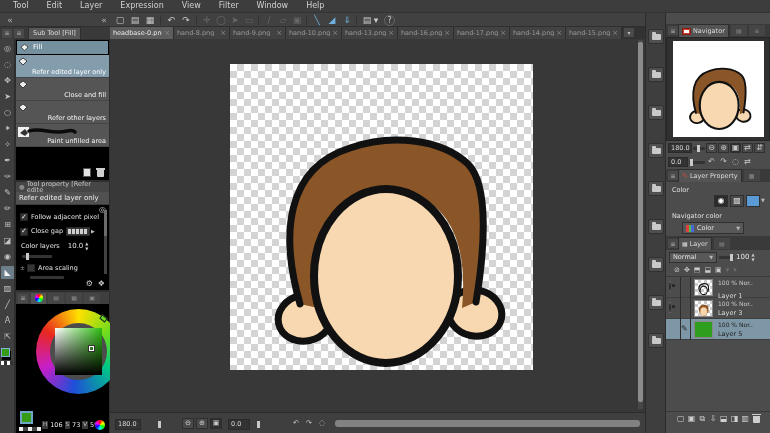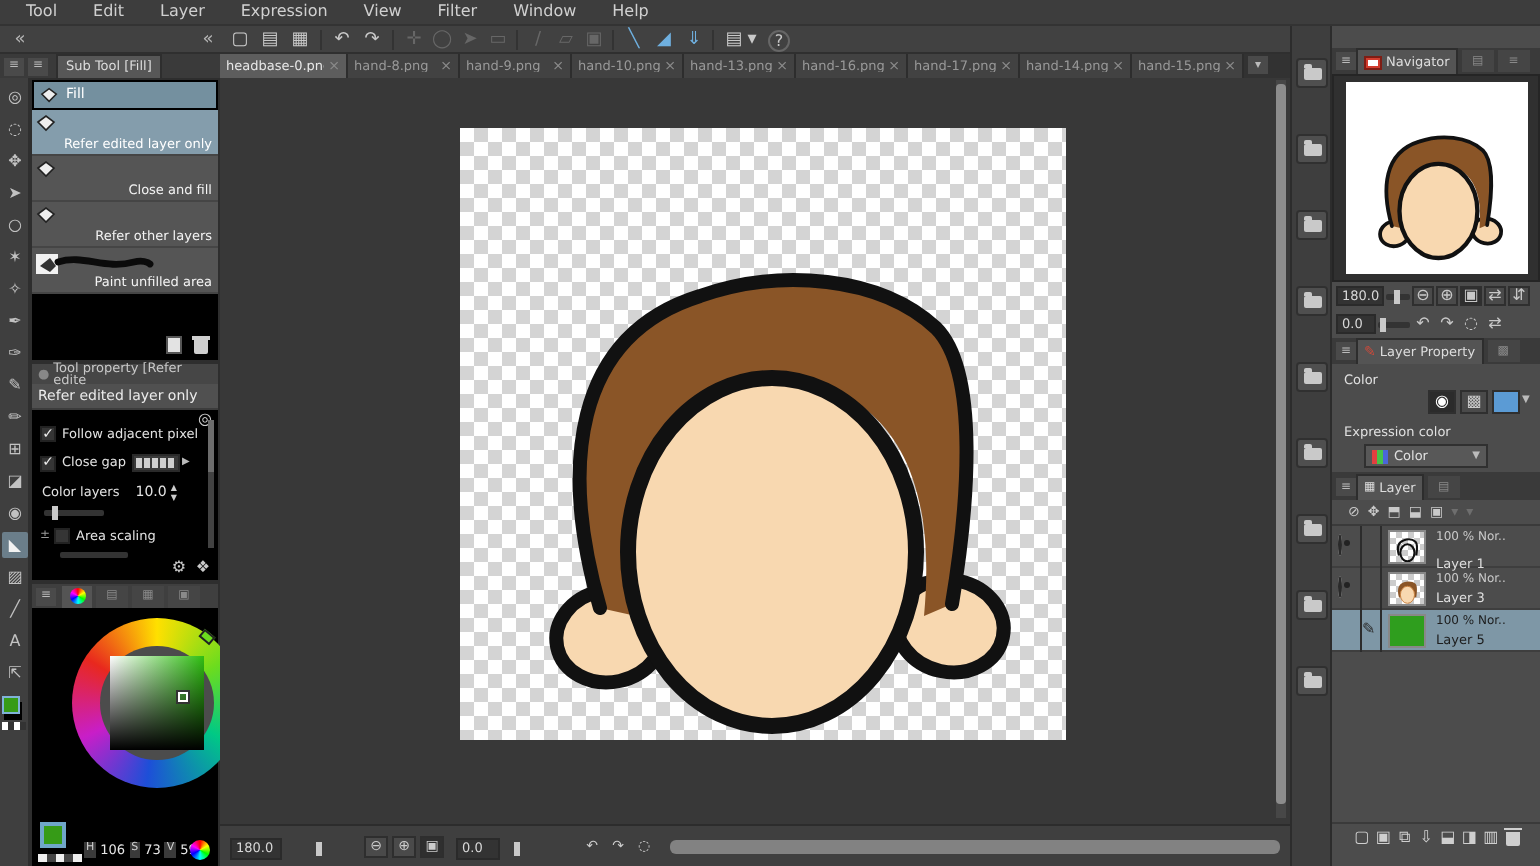--- a/index.html
+++ b/index.html
@@ -465,35 +465,49 @@
       <span>Layer Property</span>
     </span>
     <span class="rtab-dim">▩</span>
   </div>
   <div style="height:55px;border-bottom:1px solid #3a3a3a;position:relative">
     <span class="abs" style="left:6px;top:5px;font-size:6.5px;color:#e0e0e0">Color</span>
     <span class="abs navbtn" style="left:48px;top:13px;width:14px;height:12px;background:#2b2b2b;color:#fff">◉</span>
     <span class="abs navbtn" style="left:64px;top:13px;width:14px;height:12px">▩</span>
     <span class="abs" style="left:80px;top:13px;width:14px;height:12px;background:#5b9bd5;border:1px solid #2f2f2f"></span>
     <span class="abs" style="left:95px;top:16px;font-size:5px;color:#bbb">▼</span>
-    <span class="abs" style="left:6px;top:31px;font-size:6.5px;color:#e0e0e0">Expression color</span>
+    <span class="abs" style="left:6px;top:31px;font-size:6.5px;color:#e0e0e0">Navigator color</span>
     <div class="abs dd" style="left:16px;top:40px;width:62px;height:12px;padding:0 3px;gap:3px">
       <span class="rgbstripe"></span>
       <span style="flex:1">Color</span>
       <span style="font-size:5px;color:#bbb">▼</span>
     </div>
   </div>
 
   <div class="rtabs">
     <span class="mini-ic">≡</span>
     <span class="rtab">
       <span style="font-size:6px">▦</span>
       <span>Layer</span>
     </span>
     <span class="rtab-dim">▤</span>
+  </div>
+  <div style="height:14px;display:flex;align-items:center;gap:2px;padding:0 3px">
+    <div class="dd" style="width:48px;height:11px;padding:0 3px">
+      <span style="flex:1">Normal</span>
+      <span style="font-size:5px;color:#bbb">▼</span>
+    </div>
+    <span class="slider-track" style="width:15px;flex:none">
+        <span class="slider-thumb" style="left:11px"></span>
+      </span>
+    <span style="font-size:7px;color:#e6e6e6">100</span>
+    <span style="display:inline-flex;flex-direction:column;font-size:4px;color:#ccc;gap:1px">
+        <span>▲</span>
+        <span>▼</span>
+      </span>
   </div>
   <div style="height:13px;display:flex;align-items:center;gap:4px;padding:0 8px;border-bottom:1px solid #3a3a3a">
     <span style="font-size:7px;color:#c9c9c9">⊘</span>
     <span style="font-size:7px;color:#c9c9c9">✥</span>
     <span style="font-size:7px;color:#c9c9c9">⬒</span>
     <span style="font-size:7px;color:#c9c9c9">⬓</span>
     <span style="font-size:7px;color:#c9c9c9">▣</span>
     <span style="font-size:7px;color:#6e6e6e">▾</span>
     <span style="font-size:7px;color:#6e6e6e">▾</span>
   </div>

